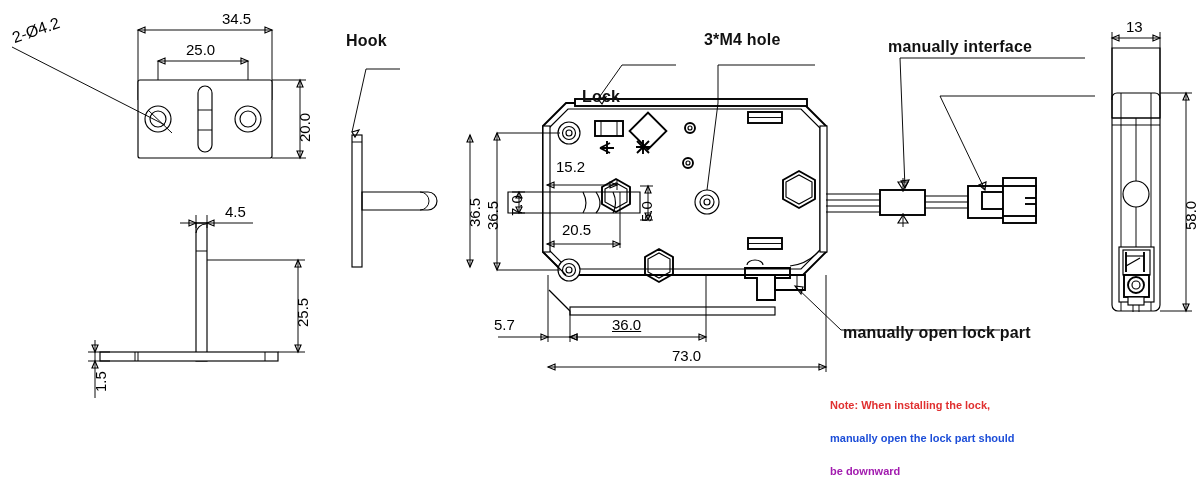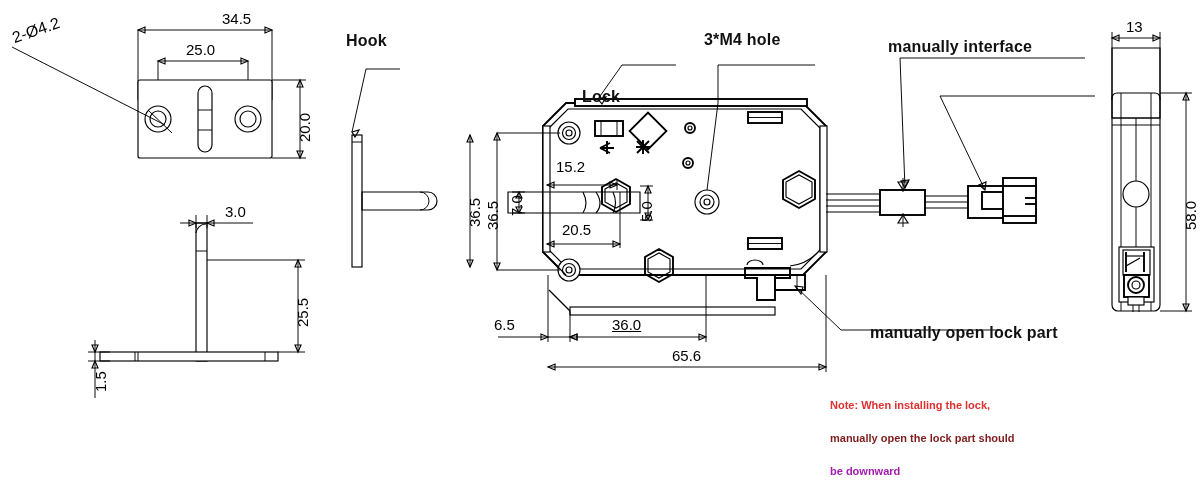--- a/index.html
+++ b/index.html
@@ -308,42 +308,42 @@
       <path class="thin" d="M1160,311 L1192,311"></path>
     </g>
   </svg>
 
   <div class="dim hand" style="left:10px;top:30px;font-size:16px;transform:rotate(-19deg);transform-origin:left top;">2-Ø4.2</div>
 
   <div class="dim" style="left:186px;top:10px;margin-left:36px;">34.5</div>
   <div class="dim" style="left:186px;top:41px;">25.0</div>
   <div class="dim vert" style="left:296px;top:142px;">20.0</div>
 
-  <div class="dim" style="left:225px;top:203px;">3.0</div>
+  <div class="dim" style="left:225px;top:203px;">4.5</div>
   <div class="dim vert" style="left:294px;top:327px;">25.5</div>
   <div class="dim vert" style="left:92px;top:392px;">1.5</div>
 
   <div class="lbl" style="left:346px;top:32px;">Hook</div>
 
   <div class="lbl" style="left:582px;top:40px;margin-top:48px;">Lock</div>
   <div class="lbl" style="left:704px;top:31px;">3*M4 hole</div>
   <div class="lbl" style="left:888px;top:38px;">manually interface</div>
-  <div class="lbl" style="left:843px;top:324px;margin-left:27px;">manually open lock part</div>
+  <div class="lbl" style="left:843px;top:324px;">manually open lock part</div>
 
   <div class="dim vert" style="left:484px;top:230px;">36.5</div>
   <div class="dim" style="left:556px;top:158px;text-align:center;">15.2</div>
   <div class="dim vert" style="left:508px;top:216px;">7.0</div>
   <div class="dim vert" style="left:638px;top:222px;">5.0</div>
   <div class="dim" style="left:562px;top:221px;">20.5</div>
-  <div class="dim" style="left:494px;top:316px;">6.5</div>
+  <div class="dim" style="left:494px;top:316px;">5.7</div>
   <div class="dim" style="left:612px;top:316px;text-decoration:underline;">36.0</div>
-  <div class="dim" style="left:672px;top:347px;">65.6</div>
+  <div class="dim" style="left:672px;top:347px;">73.0</div>
 
   <div class="dim vert" style="left:466px;top:227px;">36.5</div>
 
   <div class="dim" style="left:1126px;top:18px;">13</div>
   <div class="dim vert" style="left:1182px;top:230px;">58.0</div>
 
   <div class="note" style="left:830px;top:399px;color:#e03030;">Note: When installing the lock,</div>
-  <div class="note" style="left:830px;top:432px;color:#7f1d1d;">manually open the lock part should</div>
+  <div class="note" style="left:830px;top:432px;color:#1d4ed8;">manually open the lock part should</div>
   <div class="note" style="left:830px;top:465px;color:#a21caf;">be downward</div>
 
 </div>
 
 </body></html>

